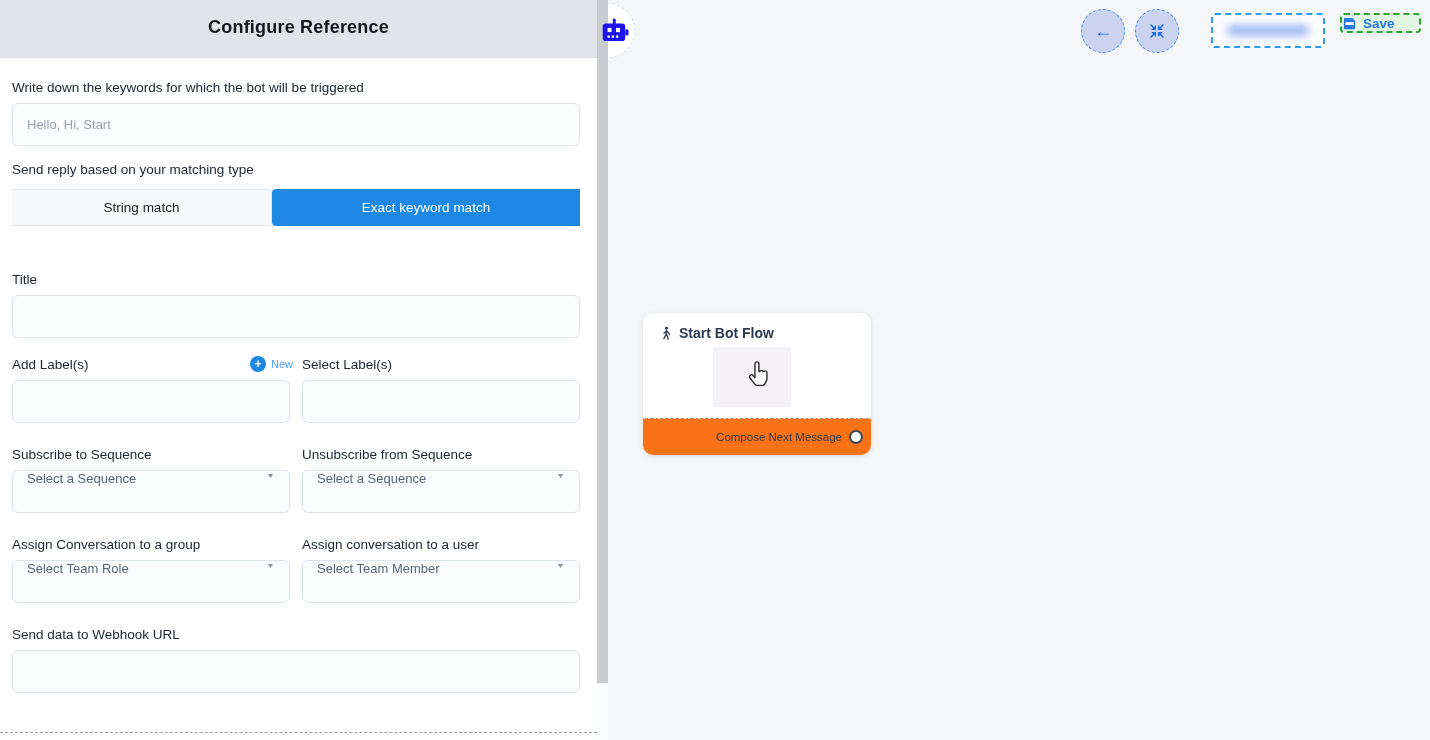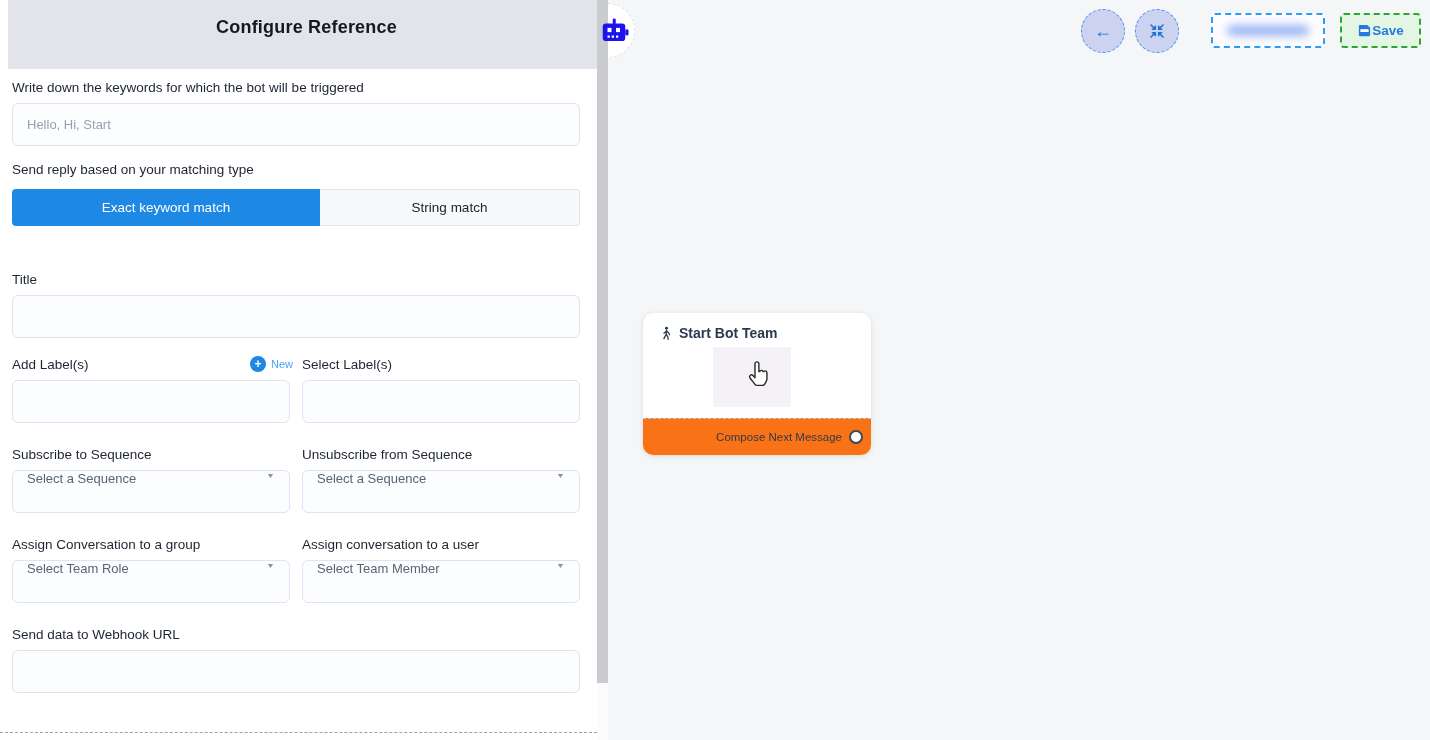--- a/index.html
+++ b/index.html
@@ -6,21 +6,21 @@
     --accent-blue:#1e88e5; --header-bg:#e2e4e9; --canvas-bg:#f5f6f8;
     --save-border:#2fa336; --save-bg:#e2f6e3; --save-text:#2779e0;
   }
   *{margin:0;padding:0;box-sizing:border-box;}
   html,body{width:1430px;height:740px;overflow:hidden;}
   body{font-family:"Liberation Sans","DejaVu Sans",sans-serif;background:#fff;color:#1d2531;}
   .app{position:relative;width:1430px;height:740px;}
 
   
   .panel{position:absolute;left:0;top:0;width:597px;height:740px;background:#fff;z-index:10;}
-  .panel-header{position:absolute;left:0;top:0;width:597px;height:69px;background:var(--header-bg);margin-left:8px;}
+  .panel-header{position:absolute;left:0;top:0;width:597px;height:58px;background:var(--header-bg);}
   .panel-header h1{font-size:18px;font-weight:bold;text-align:center;line-height:55px;color:#16181c;letter-spacing:.2px;}
   .panel-body{position:absolute;left:0;top:0;width:597px;height:740px;}
   .fl{position:absolute;left:12px;font-size:13.5px;color:#1d2531;white-space:nowrap;}
   .fl.rcol{left:302px;}
   .fi{position:absolute;left:12px;height:43px;border:1px solid #dde3f1;border-radius:6px;background:#fcfdfe;
       font-family:inherit;font-size:13px;color:#39414d;padding:8px 14px;outline:none;}
   .fi::placeholder{color:#98a1b2;}
   .fi.full{width:568px;}
   .fi.half{width:278px;}
   .fi.rcol{left:302px;}
@@ -48,23 +48,23 @@
   .bot-badge{position:absolute;left:580px;top:3px;width:55px;height:55px;border-radius:50%;background:#fff;
              border:1.5px dashed #d9e1f2;z-index:5;}
   .bot-icon{position:absolute;left:599px;top:16px;width:30px;height:30px;z-index:25;}
 
   .circle-btn{position:absolute;top:9px;width:44px;height:44px;border-radius:50%;background:#ccd3f1;
               border:1.5px dashed #3f8cf3;display:flex;align-items:center;justify-content:center;cursor:pointer;z-index:6;}
   .circle-btn .arrow{font-size:18px;color:#1f6fd6;line-height:1;}
   .blurred-btn{position:absolute;left:1211px;top:13px;width:114px;height:35px;background:#fdfdff;
                border:2px dashed #2e9bf5;border-radius:4px;display:flex;align-items:center;justify-content:center;cursor:pointer;z-index:6;}
   .blur-bar{width:82px;height:11px;border-radius:6px;background:#7d9ef0;filter:blur(4px);opacity:.75;}
-  .save-btn{position:absolute;left:1340px;top:13px;width:81px;height:35px;background:var(--save-bg);
-            border:2px dashed var(--save-border);border-radius:4px;display:flex;align-items:center;justify-content:center;
-            cursor:pointer;z-index:6;}
+  .save-btn{position:absolute;left:1340px;top:13px;width:81px;height:20px;background:var(--save-bg);
+            border:2px dashed var(--save-border);border-radius:4px;display:flex;align-items:center;
+            gap:6px;cursor:pointer;z-index:6;}
   .save-btn span{font-size:13.5px;font-weight:600;color:var(--save-text);}
 
   
   .node{position:absolute;left:35px;top:313px;width:228px;height:142px;background:#fff;border-radius:10px;
         box-shadow:0 1px 5px rgba(0,0,0,.12);}
   .node-header{display:flex;align-items:center;gap:6px;padding:12px 0 0 16px;}
   .node-title{font-size:14px;font-weight:600;color:#2b3a4e;}
   .node-hover{position:absolute;left:70px;top:34px;width:78px;height:60px;background:#f4f2f7;border-radius:2px;}
   .cursor{position:absolute;left:102px;top:48px;}
   .node-footer{position:absolute;left:0;top:105px;width:228px;height:37px;background:#f97316;
@@ -82,22 +82,22 @@
     <header class="panel-header">
       <h1>Configure Reference</h1>
     </header>
     <div class="panel-body">
 
       <label class="fl" style="top:80px">Write down the keywords for which the bot will be triggered</label>
       <input class="fi full" style="top: 103px;" placeholder="Hello, Hi, Start">
 
       <label class="fl" style="top:162px">Send reply based on your matching type</label>
       <div class="tabs" style="top:189px">
+        <div class="tab inactive">String match</div>
         <div class="tab active">Exact keyword match</div>
-        <div class="tab inactive">String match</div>
       </div>
 
       <label class="fl" style="top:272px">Title</label>
       <input class="fi full" style="top: 295px;">
 
       <label class="fl" style="top:357px">Add Label(s)</label>
       <div class="new-link" style="top:356px">
         <span class="new-plus">+</span>
         <span class="new-text">New</span>
       </div>
@@ -153,21 +153,21 @@
   </svg>
 
   <main class="canvas">
     <div class="node">
       <div class="node-hover"></div>
       <div class="node-header">
         <svg width="14" height="15" viewBox="0 0 16 16">
           <circle cx="8.6" cy="2.1" r="1.7" fill="#2b3a4e"></circle>
           <path d="M8.6 4.2 L8.2 9 M8.4 5.3 L5.6 7.6 M8.4 5.3 L11 7.2 L12 9.4 M8.2 9 L5.6 13.8 M8.2 9 L10 11.6 L10.4 14.6" stroke="#2b3a4e" stroke-width="1.5" fill="none" stroke-linecap="round" stroke-linejoin="round"></path>
         </svg>
-        <span class="node-title">Start Bot Team</span>
+        <span class="node-title">Start Bot Flow</span>
       </div>
       <svg class="cursor" width="26" height="28" viewBox="0 0 22 26">
         <path d="M8.2 2.6 c0-1 .8-1.8 1.8-1.8 s1.8 .8 1.8 1.8 v7.2 h.8 c.2-.7 .9-1.2 1.7-1.1 .7 .1 1.2 .6 1.4 1.2 h.7 c.3-.5 .9-.8 1.5-.7 .8 .1 1.4 .8 1.4 1.6 v5.4 c0 1-.2 2-.7 2.8 l-1.4 2.5 c-.4 .7-1.1 1.1-1.9 1.1 h-5.3 c-.7 0-1.4-.3-1.8-.9 l-4.6-5.9 c-.6-.8-.5-1.9 .3-2.5 .7-.6 1.8-.5 2.4 .2 l1.9 2.1 z" fill="#fff" stroke="#2a2a2a" stroke-width="1.3" stroke-linejoin="round"></path>
       </svg>
       <div class="node-footer">
         <span class="footer-label">Compose Next Message</span>
         <div class="handle"></div>
       </div>
     </div>
   </main>

